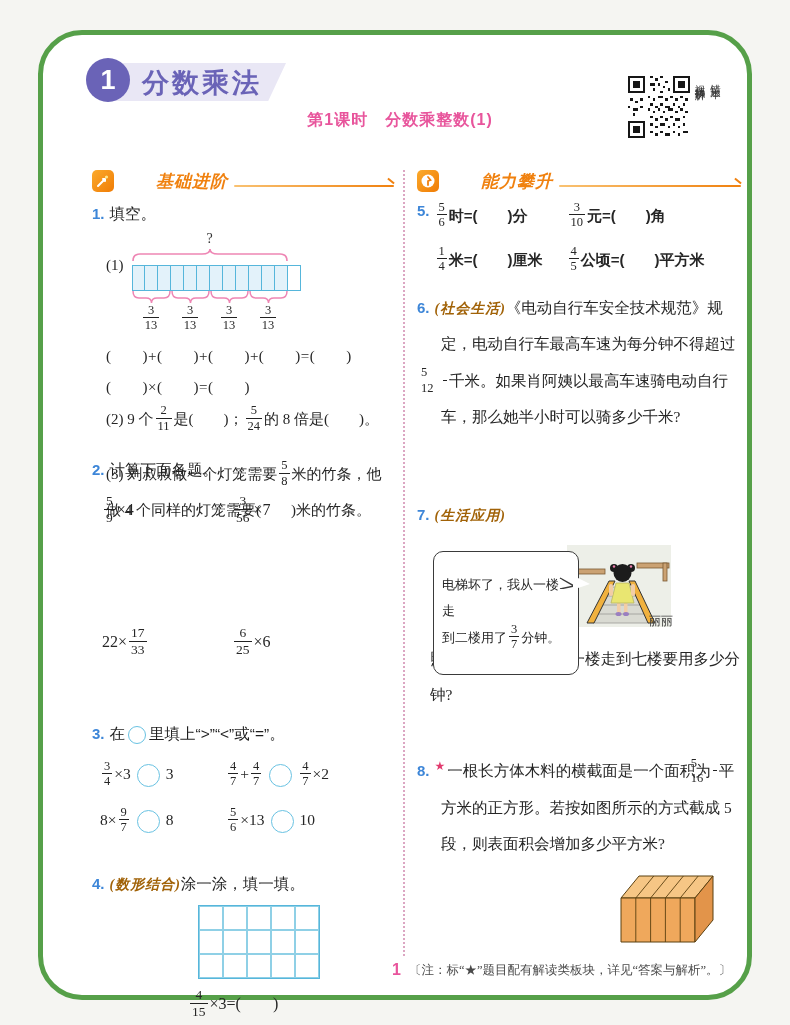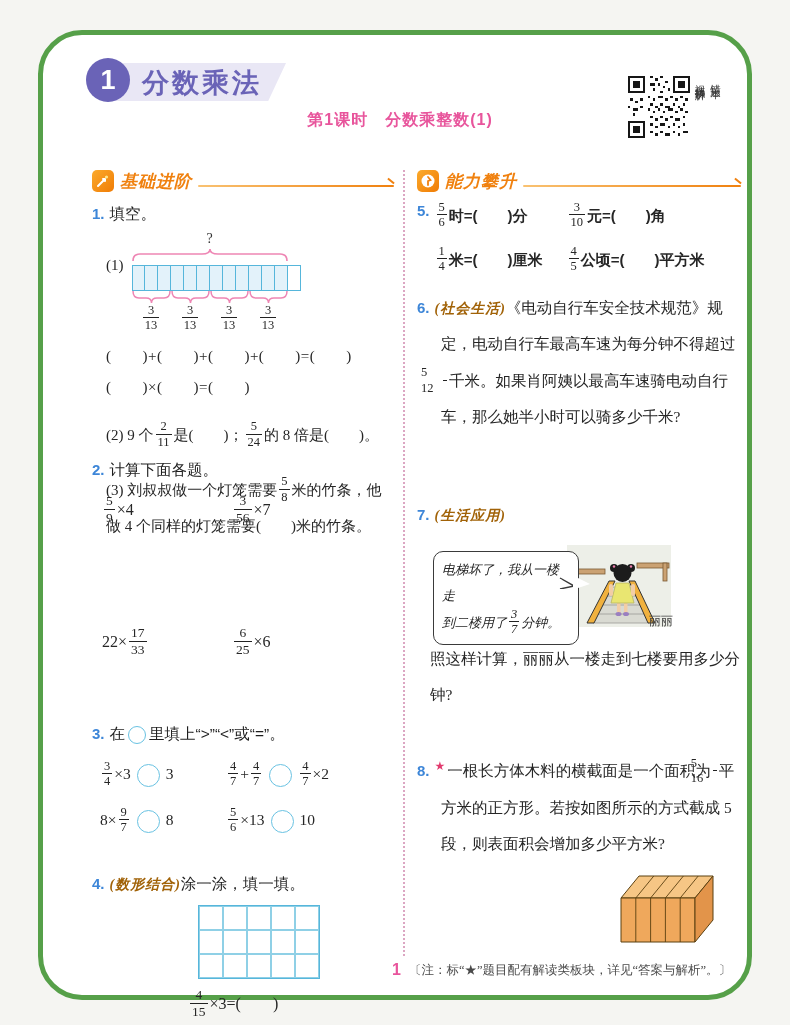--- a/index.html
+++ b/index.html
@@ -25,21 +25,21 @@
           color:#e8559c;font-weight:bold;font-size:16px;letter-spacing:1px;}
   
   .divider{position:absolute;left:403px;top:170px;height:786px;border-left:2px dotted #dca6c2;}
   .col{position:absolute;top:168px;}
   .col-left{left:92px;width:302px;}
   .col-right{left:417px;width:324px;}
   
   .sec-head{display:flex;align-items:center;gap:6px;height:26px;}
   .sec-icon{width:22px;height:22px;border-radius:5px;flex:0 0 22px;
             background:linear-gradient(135deg,#fbaa2c,#f07c05);display:flex;align-items:center;justify-content:center;}
-  .sec-title{color:#f0810f;font-weight:bold;font-style:italic;font-size:17px;letter-spacing:1px;white-space:nowrap;}
+  .sec-title{color:#f0810f;font-weight:bold;font-style:italic;font-size:17px;letter-spacing:1px;white-space:nowrap;margin-left:36px;}
   .sec-line{flex:1;height:2px;border-radius:2px;background:linear-gradient(to right,#f9c272,#f0810f);
             margin-top:10px;position:relative;}
   .sec-line:after{content:"";position:absolute;right:-1px;top:-5px;width:8px;height:2px;
                   background:#f0810f;transform:rotate(40deg);}
   
   .serif{font-family:"Liberation Serif",serif;}
   .pn{color:#3d86d8;font-weight:bold;font-size:15px;margin-right:5px;font-family:"Liberation Sans",sans-serif;}
   .tag{color:#a16207;font-style:italic;font-size:14px;font-weight:bold;letter-spacing:1px;
        font-family:"Liberation Serif",serif;}
   .btitle{font-weight:normal;font-size:15.5px;color:#1e1e1e;}
@@ -61,21 +61,21 @@
   .d-q{width:156px;text-align:center;font-family:"Liberation Serif",serif;font-size:14px;color:#333;height:16px;}
   .bar{display:flex;width:169px;border:1.4px solid #56b6db;box-sizing:border-box;}
   .bar .cell{flex:1;height:24px;border-left:1px solid #56b6db;}
   .bar .cell:first-child{border-left:none;}
   .bar .cell.shaded{background:#e3f2fa;}
   .ubrace-row{display:flex;width:156px;}
   .dlabel-row{display:flex;width:156px;margin-top:2px;}
   .dlabel-row .dl{width:39px;display:flex;justify-content:center;}
   .pline{font-family:"Liberation Serif",serif;font-size:15px;margin-top:12px;margin-left:14px;
          letter-spacing:0.5px;white-space:nowrap;}
-  .p1-sent{font-family:"Liberation Serif",serif;font-size:15px;margin-top:20px;line-height:2.4;}
+  .p1-sent{font-family:"Liberation Serif",serif;font-size:15px;margin-top:4px;line-height:2.4;}
   
   .expr-row{display:flex;margin-left:10px;margin-top:14px;}
   .expr{width:130px;font-family:"Liberation Serif",serif;font-size:16px;}
   .expr .frac{font-size:13.5px;}
   
   .cmp-row{display:flex;margin-left:8px;margin-top:16px;}
   .cmp-item{width:126px;font-family:"Liberation Serif",serif;font-size:15.5px;white-space:nowrap;}
   
   .pgrid{display:grid;grid-template-columns:repeat(5,24px);margin-left:106px;margin-top:10px;
          border:1.5px solid #56b6db;width:120px;}
@@ -84,22 +84,22 @@
   
   .p5-grid{display:grid;grid-template-columns:132px auto;row-gap:14px;margin-left:16px;
            font-size:15px;font-weight:bold;font-family:"Liberation Sans",sans-serif;}
   .p5-grid .frac{font-weight:normal;}
   
   .para{font-family:"Liberation Serif",serif;font-size:15.5px;line-height:2.35;
         padding-left:24px;text-indent:-24px;}
   
   .p7-wrap{position:relative;height:170px;}
   .bubble{position:absolute;left:16px;top:26px;width:128px;border:1.5px solid #3a3a3a;
-          border-radius:10px;padding:5px 8px;font-family:"Liberation Serif",serif;
-          font-style:italic;font-size:13px;line-height:2;background:#fff;z-index:2;}
+          border-radius:10px;padding:20px 8px;font-family:"Liberation Serif",serif;
+          font-size:13px;line-height:2;background:#fff;z-index:2;}
   .bubble:after{content:"";position:absolute;right:-12px;top:26px;width:12px;height:10px;
                 background:#fff;clip-path:polygon(0 0,100% 60%,0 100%);border:none;}
   .bubble-tail{position:absolute;left:142px;top:52px;width:14px;height:12px;z-index:3;}
   .illu{position:absolute;left:150px;top:20px;}
   .illu-name{position:absolute;left:232px;top:88px;font-size:12px;color:#444;}
   .p7-q{position:absolute;left:13px;top:116px;width:100%;}
   
   .cuboid-wrap{text-align:right;padding-right:22px;margin-top:6px;}
   
   .footer{position:absolute;left:392px;top:962px;width:352px;font-size:12.5px;color:#4a4a4a;

